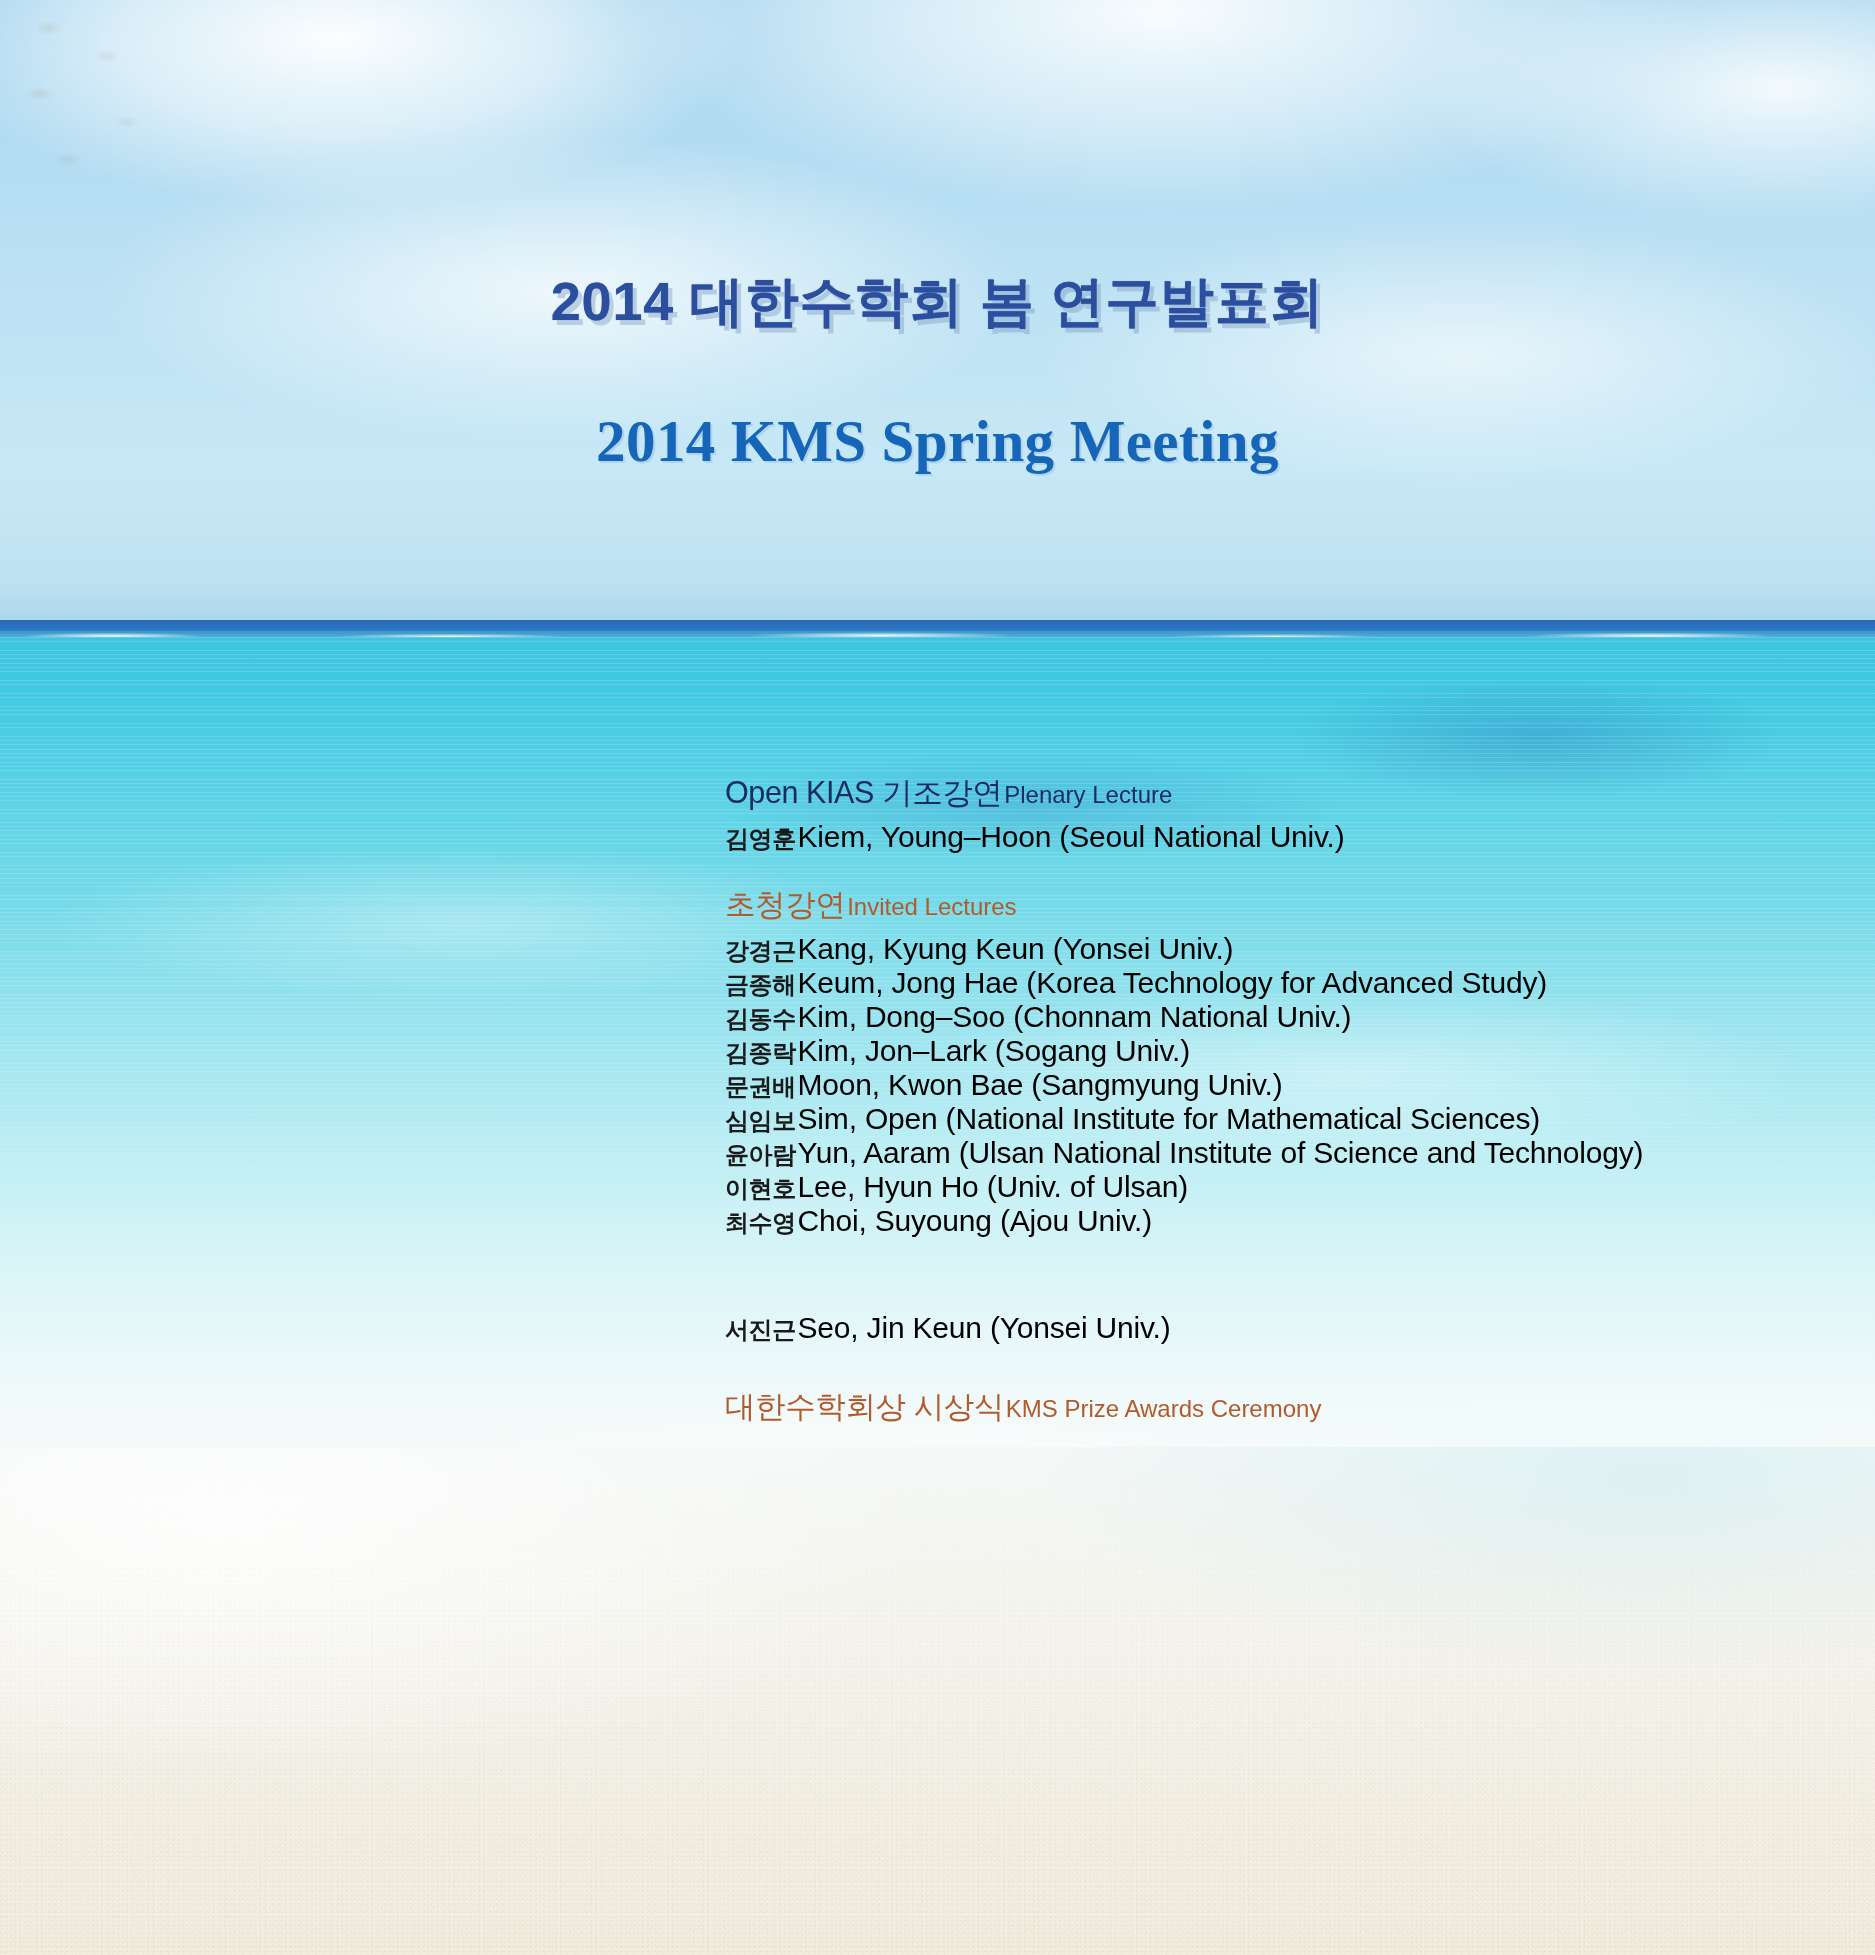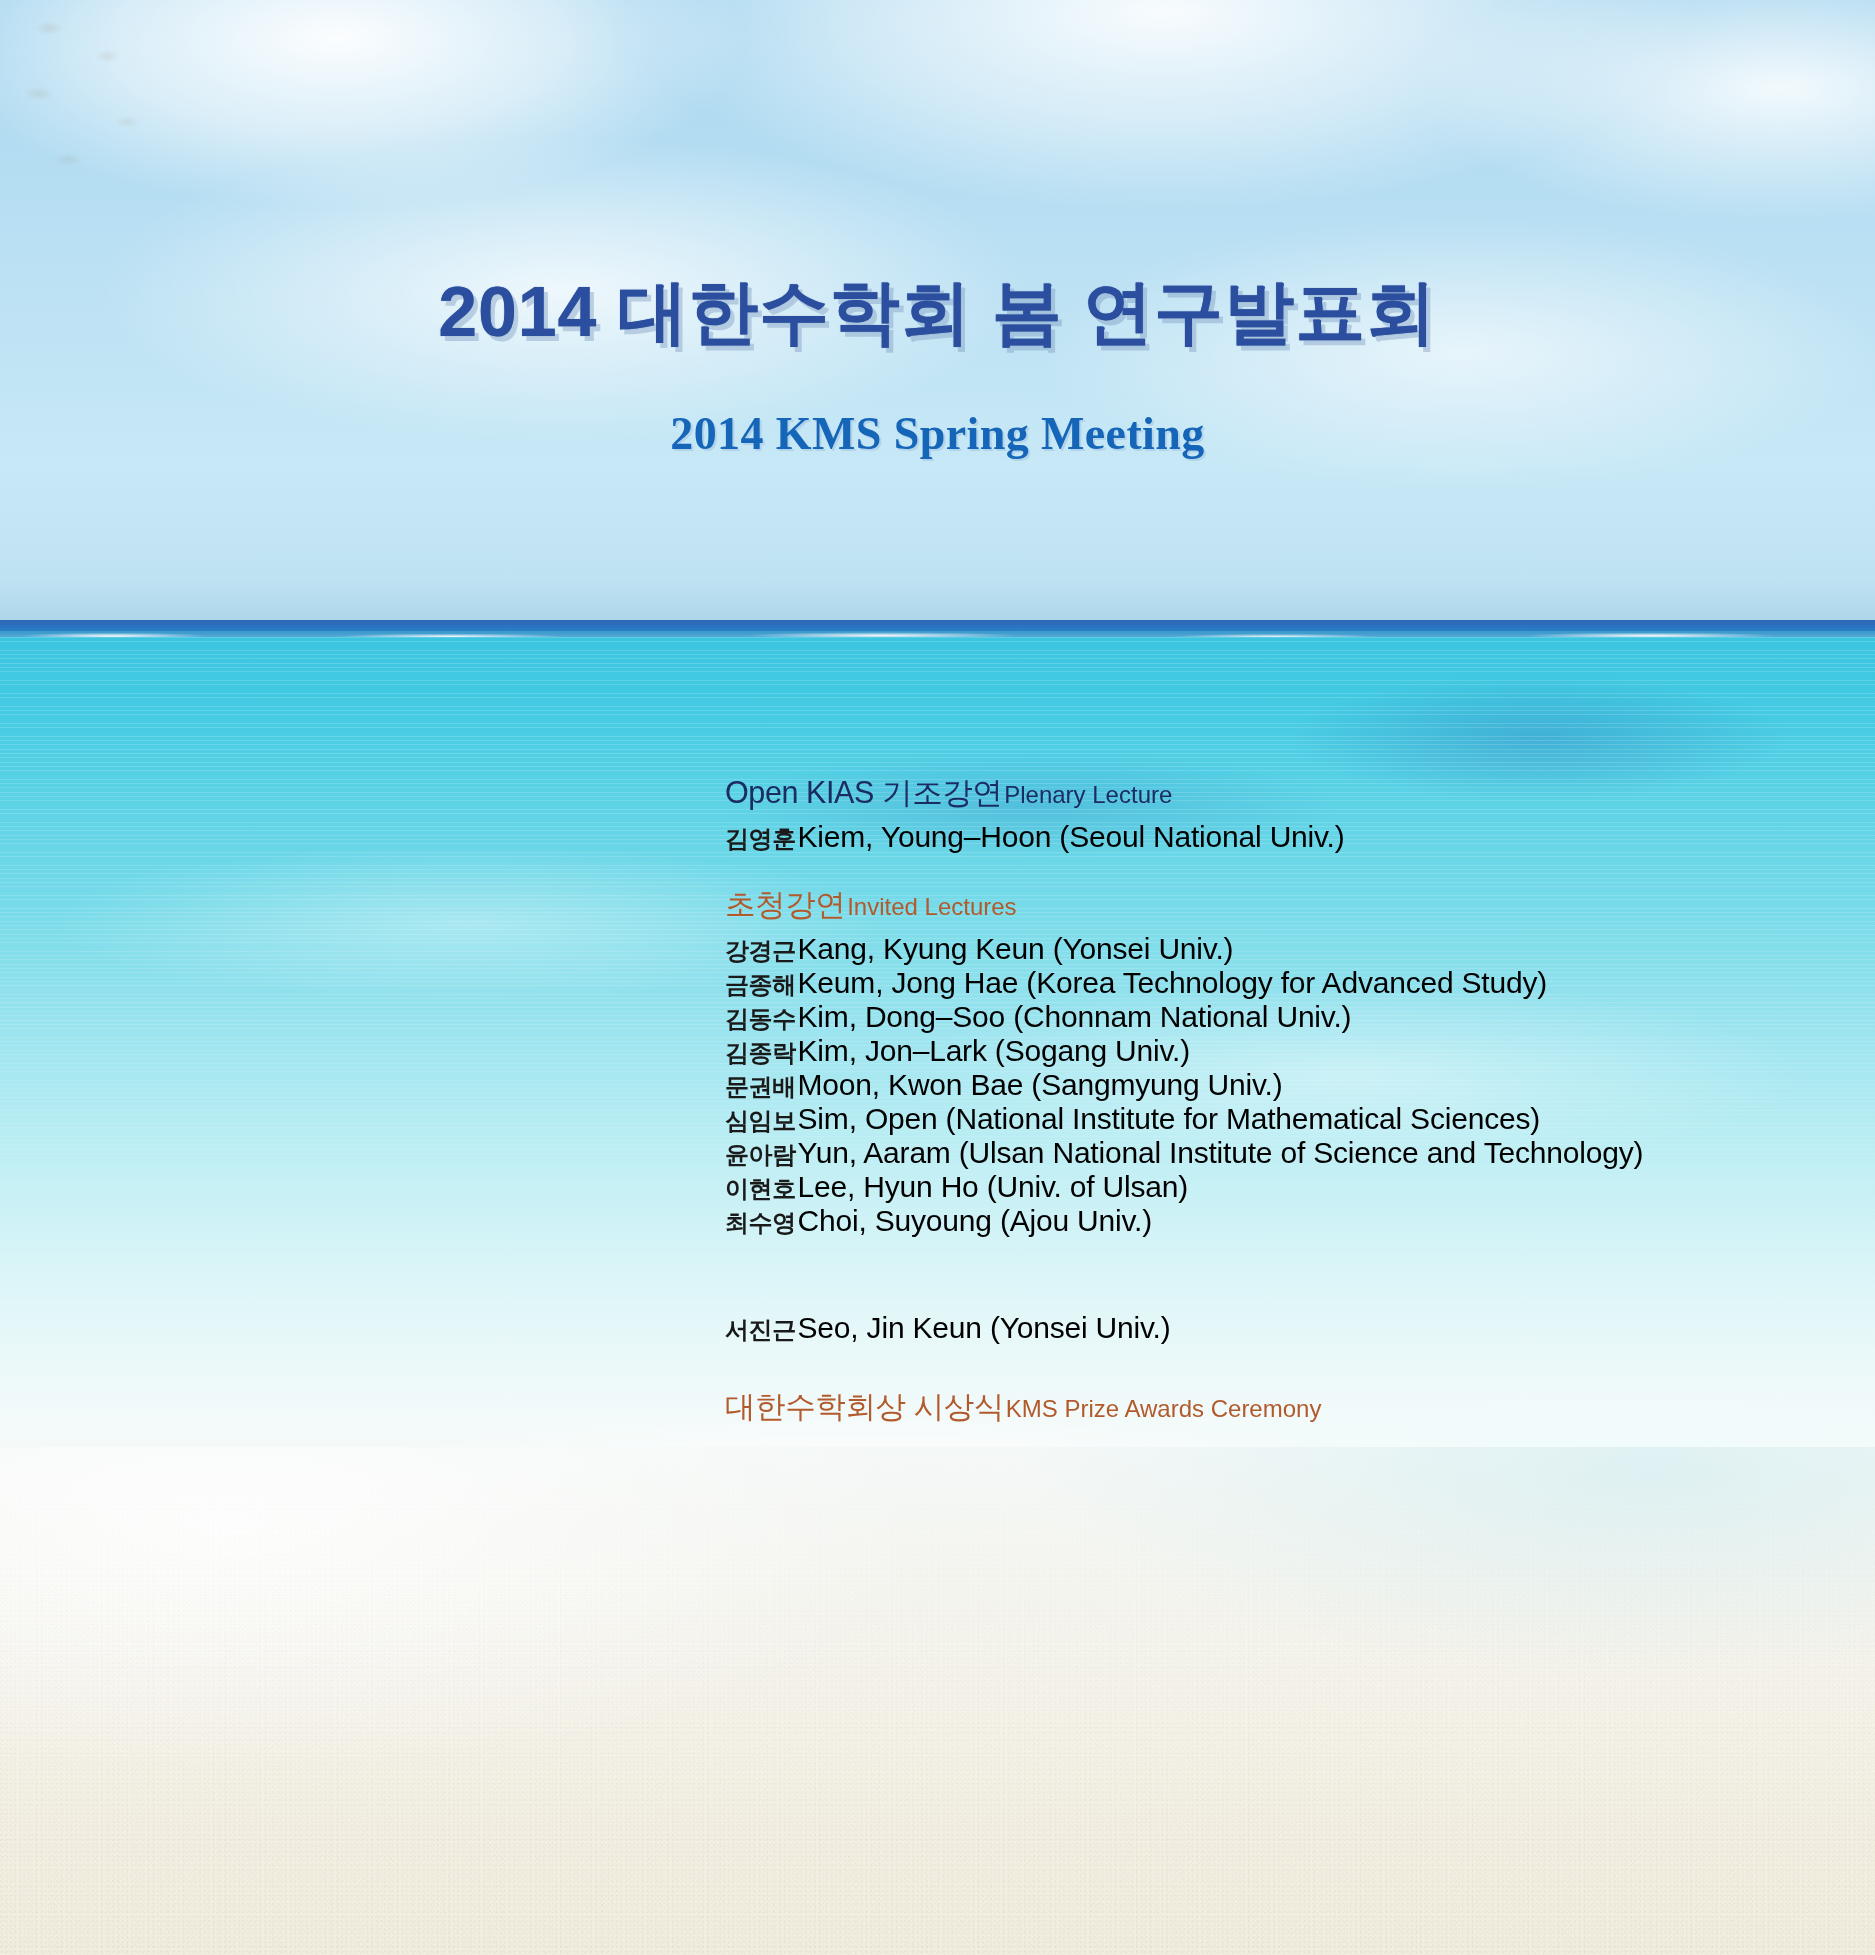--- a/index.html
+++ b/index.html
@@ -108,28 +108,28 @@
       radial-gradient(ellipse 18px 9.4px at 22% 12%, rgba(150,135,110,.48), rgba(150,135,110,0) 72%),
       radial-gradient(ellipse 21px 10.2px at 8% 20%, rgba(150,135,110,.50), rgba(150,135,110,0) 72%),
       radial-gradient(ellipse 17px 8.6px at 26% 26%, rgba(150,135,110,.42), rgba(150,135,110,0) 72%),
       radial-gradient(ellipse 19.6px 9.8px at 14% 34%, rgba(150,135,110,.45), rgba(150,135,110,0) 72%);
   }
 
   
   #title-ko{
     position:absolute;left:0;top:266px;width:100%;text-align:center;
     font-family:"Liberation Sans","DejaVu Sans",sans-serif;
-    font-weight:bold;font-size:70px;letter-spacing:0.8px;color:#2b4f9e;
+    font-weight:bold;font-size:54px;letter-spacing:0.8px;color:#2b4f9e;
     text-shadow:4.3px 5.1px 0 rgba(120,150,190,.40), 0 0 0.8px rgba(43,79,158,.9);
     white-space:nowrap;
   }
   #title-en{
     position:absolute;left:0;top:407px;width:100%;text-align:center;
     font-family:"Liberation Serif","DejaVu Serif",serif;
-    font-weight:bold;font-size:46px;color:#1565b8;letter-spacing:0.4px;
+    font-weight:bold;font-size:59px;color:#1565b8;letter-spacing:0.4px;
     text-shadow:2px 2.3px 0 rgba(140,175,215,.35);
     white-space:nowrap;
   }
 
   
   #program{position:absolute;left:725px;top:776px;width:1099px;}
   .sec-head{
     font-weight:normal;white-space:nowrap;line-height:1.05;margin:0;
   }
   .sec-head .ko{font-size:30.5px;letter-spacing:-0.4px;}

